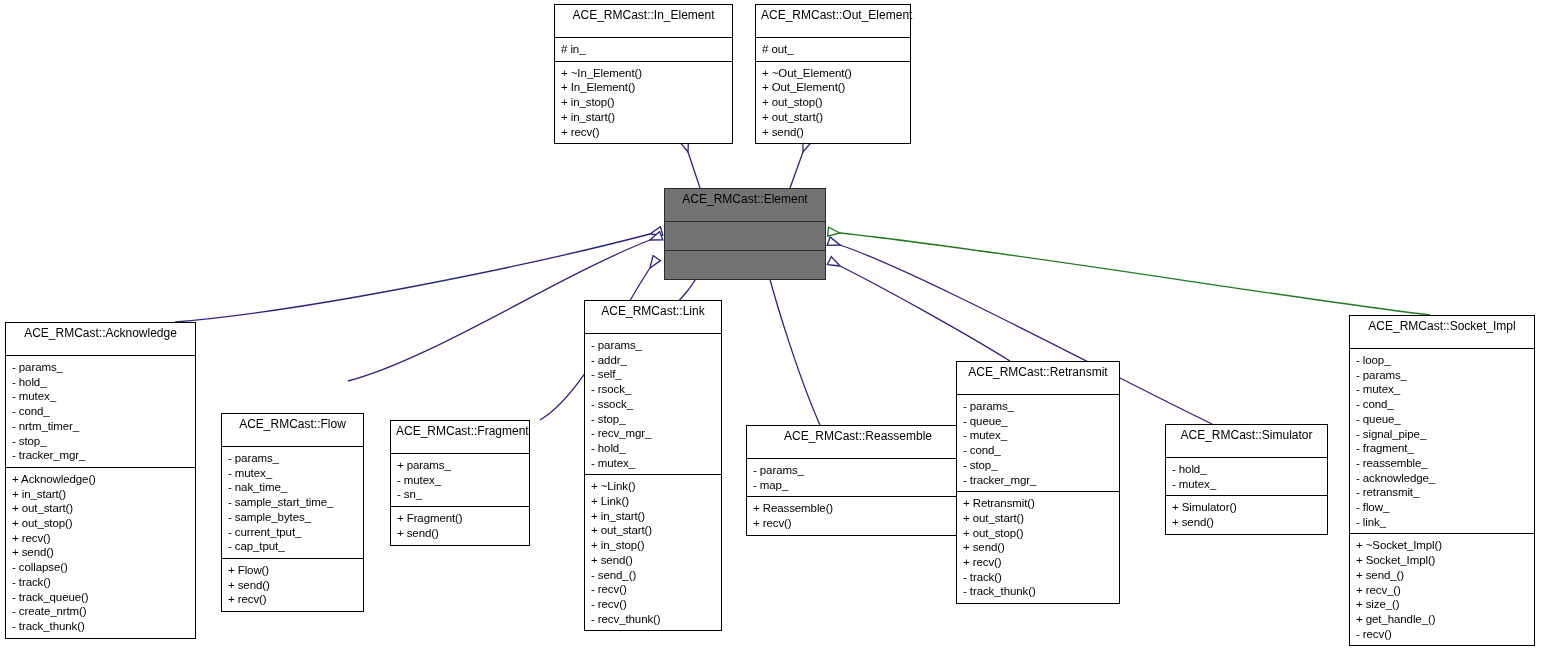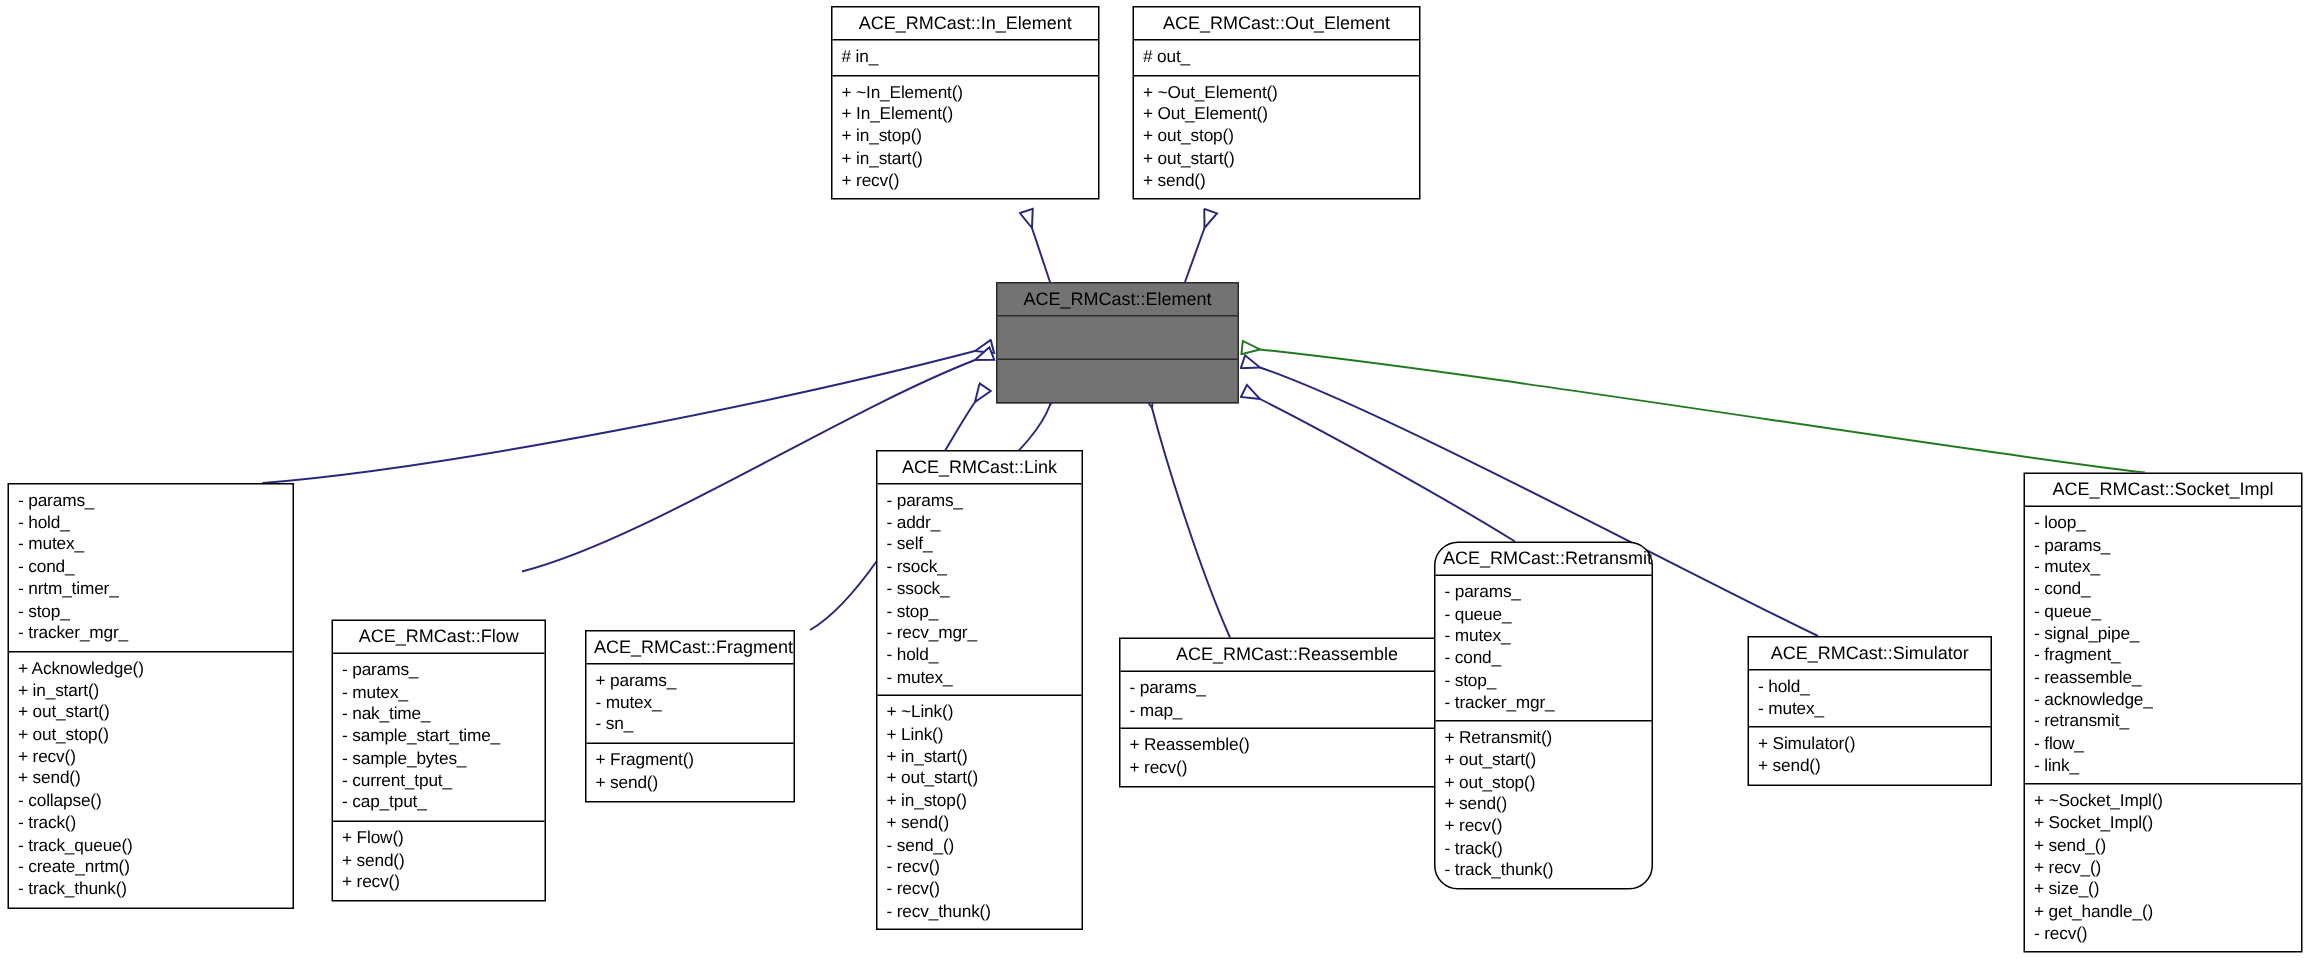--- a/index.html
+++ b/index.html
@@ -33,21 +33,21 @@
     line-height: 1.0;
     color: #000000;
     z-index: 5;
   }
   .uml-box.highlight {
     background: #737373;
     border: 1px solid #2b2b2b;
   }
   .uml-title {
     text-align: center;
-    padding: 4px 5px 5px 5px;
+    padding: 4px 5px 16px 5px;
     font-size: 12px;
     white-space: nowrap;
     border-bottom: 1px solid #000000;
   }
   .uml-box.highlight .uml-title {
     border-bottom: 1px solid #2b2b2b;
   }
   .uml-attrs {
     padding: 4px 5px 4px 6px;
     border-bottom: 1px solid #000000;
@@ -114,41 +114,42 @@
       </div>
     <div class="uml-ops">
         <div class="uml-row">+ ~In_Element()</div>
         <div class="uml-row">+ In_Element()</div>
         <div class="uml-row">+ in_stop()</div>
         <div class="uml-row">+ in_start()</div>
         <div class="uml-row">+ recv()</div>
       </div>
   </div>
 
-  <div class="uml-box" style="left:755px; top:4px; width:192px;">
+  <div class="uml-box" style="left:755px; top:4px; width:156px;">
     <div class="uml-title">ACE_RMCast::Out_Element</div>
     <div class="uml-attrs">
         <div class="uml-row"># out_</div>
       </div>
     <div class="uml-ops">
         <div class="uml-row">+ ~Out_Element()</div>
         <div class="uml-row">+ Out_Element()</div>
         <div class="uml-row">+ out_stop()</div>
         <div class="uml-row">+ out_start()</div>
         <div class="uml-row">+ send()</div>
       </div>
   </div>
 
   <div class="uml-box highlight" style="left:664px; top:188px; width:162px;">
     <div class="uml-title">ACE_RMCast::Element</div>
     <div class="uml-attrs"></div>
     <div class="uml-ops"></div>
   </div>
 
   <div class="uml-box" style="left:5px; top:322px; width:191px;">
+    <div class="uml-title">ACE_RMCast::Acknowledge</div>
     <div class="uml-attrs">
         <div class="uml-row">- params_</div>
         <div class="uml-row">- hold_</div>
         <div class="uml-row">- mutex_</div>
         <div class="uml-row">- cond_</div>
         <div class="uml-row">- nrtm_timer_</div>
         <div class="uml-row">- stop_</div>
         <div class="uml-row">- tracker_mgr_</div>
       </div>
     <div class="uml-ops">
@@ -229,21 +230,21 @@
     <div class="uml-attrs">
         <div class="uml-row">- params_</div>
         <div class="uml-row">- map_</div>
       </div>
     <div class="uml-ops">
         <div class="uml-row">+ Reassemble()</div>
         <div class="uml-row">+ recv()</div>
       </div>
   </div>
 
-  <div class="uml-box" style="left:956px; top:361px; width:146px;border-radius:16px;">
+  <div class="uml-box" style="left:956px; top:361px; width:164px;">
     <div class="uml-title">ACE_RMCast::Retransmit</div>
     <div class="uml-attrs">
         <div class="uml-row">- params_</div>
         <div class="uml-row">- queue_</div>
         <div class="uml-row">- mutex_</div>
         <div class="uml-row">- cond_</div>
         <div class="uml-row">- stop_</div>
         <div class="uml-row">- tracker_mgr_</div>
       </div>
     <div class="uml-ops">

